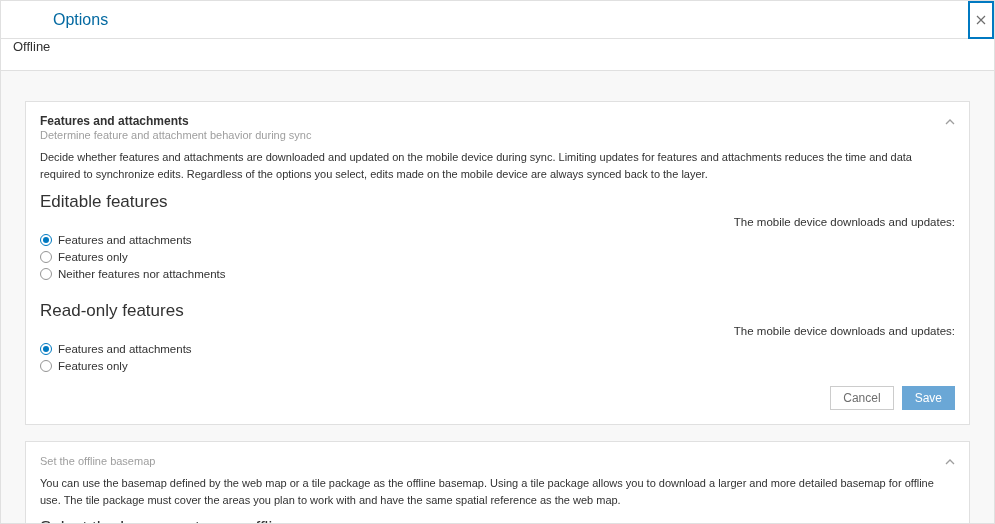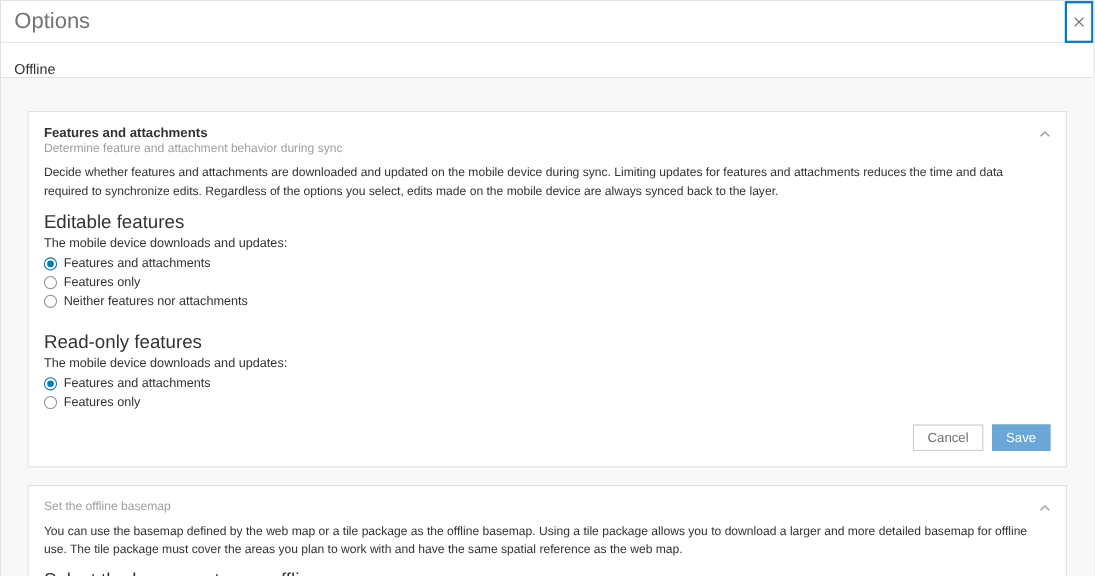--- a/index.html
+++ b/index.html
@@ -1,32 +1,32 @@
 <!DOCTYPE html>
 <html><head>
 <meta charset="utf-8">
 <style>
 * { box-sizing: border-box; margin: 0; padding: 0; }
 body { font-family: "Segoe UI", Avenir, "Helvetica Neue", Arial, sans-serif; font-size: 12px; color: #323232; background: #f8f8f8; }
 .window { width: 995px; height: 524px; background: #fff; border: 1px solid #e0e0e0; position: relative; overflow: hidden; }
 .titlebar { display: flex; align-items: center; justify-content: space-between; height: 38px; padding: 0 12px; border-bottom: 1px solid #e0e0e0; background: #fff; }
-.titlebar h1 { font-size: 20px; font-weight: 400; color: #737373; }
+.titlebar h1 { font-size: 16px; font-weight: 400; color: #0369a1; margin-left: 40px; }
 .close-btn { position: absolute; top: 0; right: 0; width: 26px; height: 38px; display: flex; align-items: center; justify-content: center; border: 2px solid #0079c1; background: #fff; cursor: pointer; font-size: 13px; color: #6e6e6e; }
 .close-btn svg { width: 10px; height: 10px; }
-.subbar { height: 32px; display: flex; align-items: flex-end; padding: 0 12px; border-bottom: 1px solid #e0e0e0; background: #fff; font-size: 13px; color: #323232; }
+.subbar { height: 32px; display: flex; align-items: flex-start; padding: 0 12px; border-bottom: 1px solid #e0e0e0; background: #fff; font-size: 13px; color: #323232; }
 .content { padding: 30px 24px 0 24px; background: #f8f8f8; height: calc(100% - 70px); overflow-y: auto; }
 .panel { background: #fff; border: 1px solid #e0e0e0; padding: 12px 14px 14px 14px; margin-bottom: 16px; position: relative; }
 .panel-header { margin-bottom: 8px; }
 .panel-title { font-size: 12px; font-weight: 600; color: #323232; }
 .panel-subtitle { font-size: 11px; color: #9e9e9e; margin-top: 1px; }
 .panel-caret { position: absolute; top: 14px; right: 14px; color: #9e9e9e; cursor: pointer; }
 .panel-caret svg { width: 10px; height: 10px; }
 .panel-desc { font-size: 11px; color: #323232; line-height: 1.5; margin: 6px 0 10px 0; }
 .section-label { font-size: 17px; color: #323232; margin: 8px 0 4px 0; }
-.section-sub { font-size: 11.5px; color: #323232; margin: 2px 0 6px 0; }
+.section-sub { font-size: 11.5px; color: #323232; margin: 2px 0 6px 0; text-align: right; }
 .radio-row { display: flex; align-items: center; gap: 6px; margin: 5px 0; cursor: pointer; }
 .radio-dot { width: 12px; height: 12px; border-radius: 50%; border: 1.5px solid #959595; display: inline-flex; align-items: center; justify-content: center; flex-shrink: 0; }
 .radio-dot.selected { border-color: #0079c1; }
 .radio-dot.selected::after { content: ""; width: 6px; height: 6px; border-radius: 50%; background: #0079c1; }
 .radio-label { font-size: 11.5px; color: #323232; }
 .panel-actions { display: flex; justify-content: flex-end; gap: 8px; margin-top: 14px; }
 .btn { font-size: 12px; padding: 4px 12px; border: 1px solid #ccc; background: #fff; color: #6e6e6e; cursor: pointer; min-width: 52px; text-align: center; }
 .btn-primary { background: #6aa7d6; border-color: #6aa7d6; color: #fff; }
 .spacer-sm { height: 8px; }
 </style>

